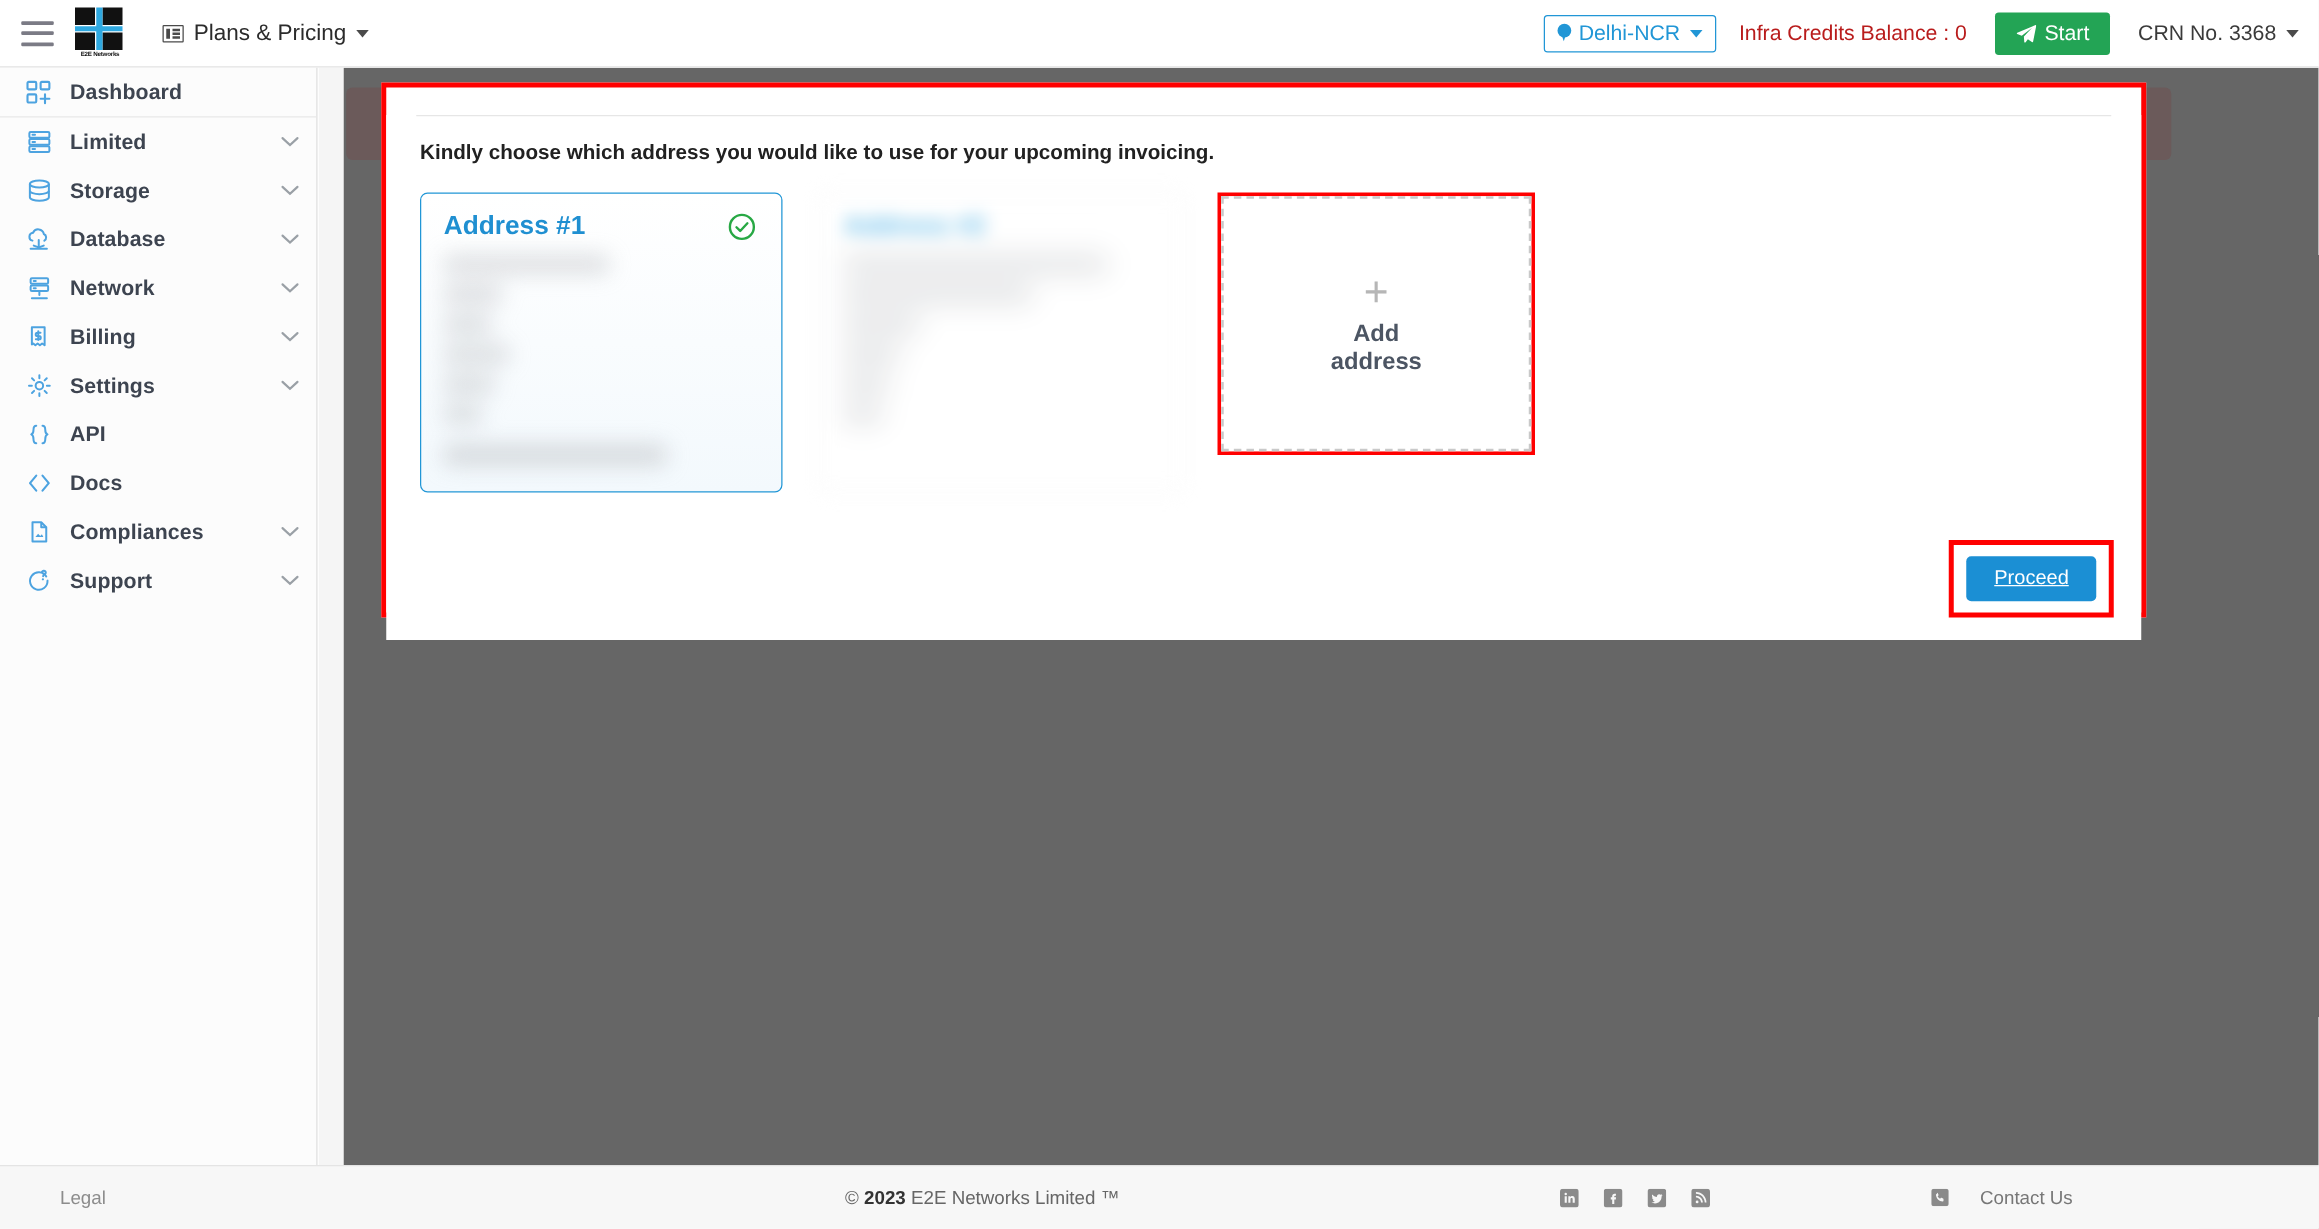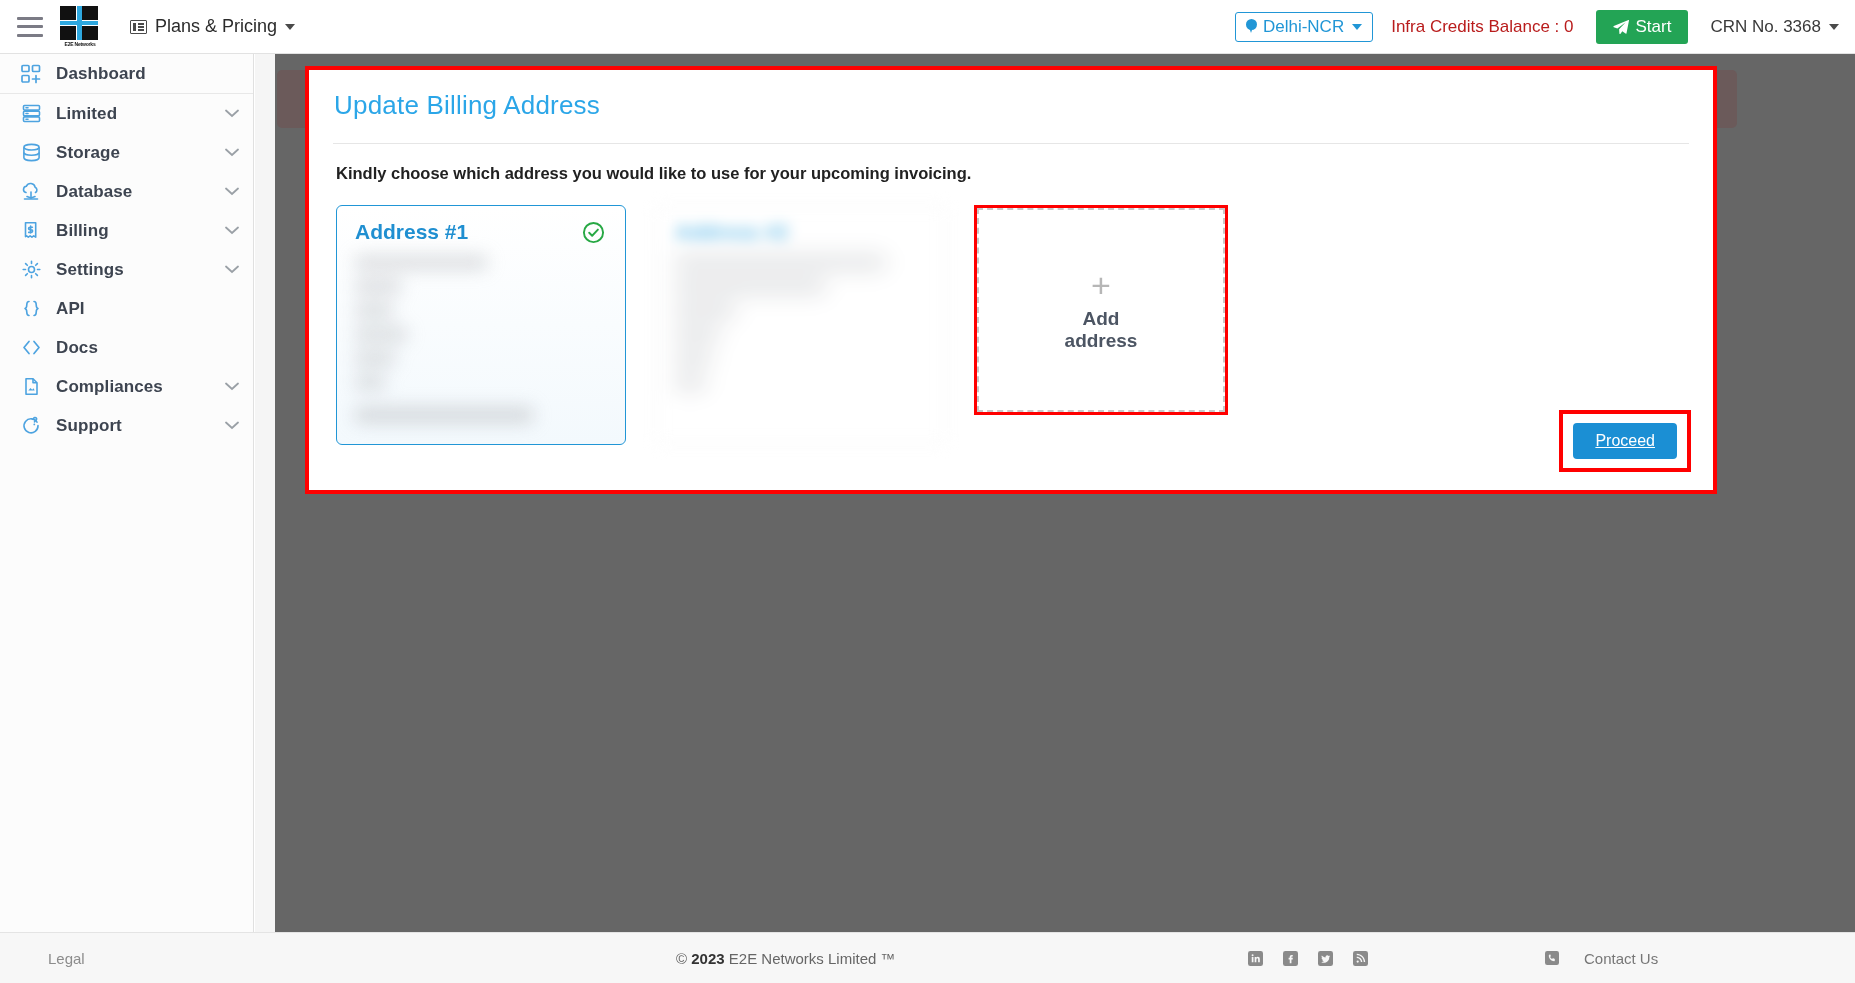--- a/index.html
+++ b/index.html
@@ -297,20 +297,34 @@
           <path d="M4.5 18h13" stroke-linecap="round"></path>
           <path d="M7 15.5 11 17l4-1.5" stroke-linecap="round"></path>
         </svg>
       </span>
       <span class="nav-label">Database</span>
       <svg class="nav-chevron" viewBox="0 0 14 9" fill="none" stroke="#9aa0a6" stroke-width="1.8">
           <path d="M1 1.5 7 7l6-5.5" stroke-linecap="round"></path>
         </svg>
     </div>
 
+    <div class="nav-item">
+      <span class="nav-icon">
+        <svg width="21" height="21" viewBox="0 0 21 21" fill="none" stroke="#4da3e0" stroke-width="1.6">
+          <rect x="3.5" y="2.5" width="14" height="4.4" rx="1"></rect>
+          <rect x="3.5" y="8.3" width="14" height="4.4" rx="1"></rect>
+          <path d="M10.5 12.8v3.2M4.5 18.5h12" stroke-linecap="round"></path>
+          <path d="M6 4.7h1.6M6 10.5h1.6" stroke-linecap="round"></path>
+        </svg>
+      </span>
+      <span class="nav-label">Network</span>
+      <svg class="nav-chevron" viewBox="0 0 14 9" fill="none" stroke="#9aa0a6" stroke-width="1.8">
+          <path d="M1 1.5 7 7l6-5.5" stroke-linecap="round"></path>
+        </svg>
+    </div>
 
 
 
     <div class="nav-item">
       <span class="nav-icon">
         <svg width="21" height="21" viewBox="0 0 21 21" fill="none" stroke="#4da3e0" stroke-width="1.6">
           <path d="M4.5 2.8h10.2v14.4l-2-1.4-1.8 1.4-1.8-1.4-1.8 1.4-1.7-1.4-1.1.8z" stroke-linejoin="round"></path>
           <path d="M9.6 6v7M11.4 7.2H8.9a1.3 1.3 0 0 0 0 2.6h1.4a1.3 1.3 0 0 1 0 2.6H7.7" stroke-linecap="round"></path>
         </svg>
       </span>
@@ -384,21 +398,20 @@
 
   <div class="content-area">
     <div class="overlay-dark">
       <div class="behind-alert"></div>
     </div>
   </div>
 
   <div class="modal-annot">
     <div class="modal-inner">
 
-      <div class="modal-title">Update Billing Address</div>
       <div class="modal-divider"></div>
       <div class="modal-sub">Kindly choose which address you would like to use for your upcoming invoicing.</div>
 
       <div class="cards-row">
 
         <div class="addr-card">
           <div class="addr-card-head">
             <span class="addr-title">Address #1</span>
             <svg class="check-icon" viewBox="0 0 24 24" fill="none">
               <circle cx="12" cy="12" r="10" stroke="#27a844" stroke-width="2"></circle>

